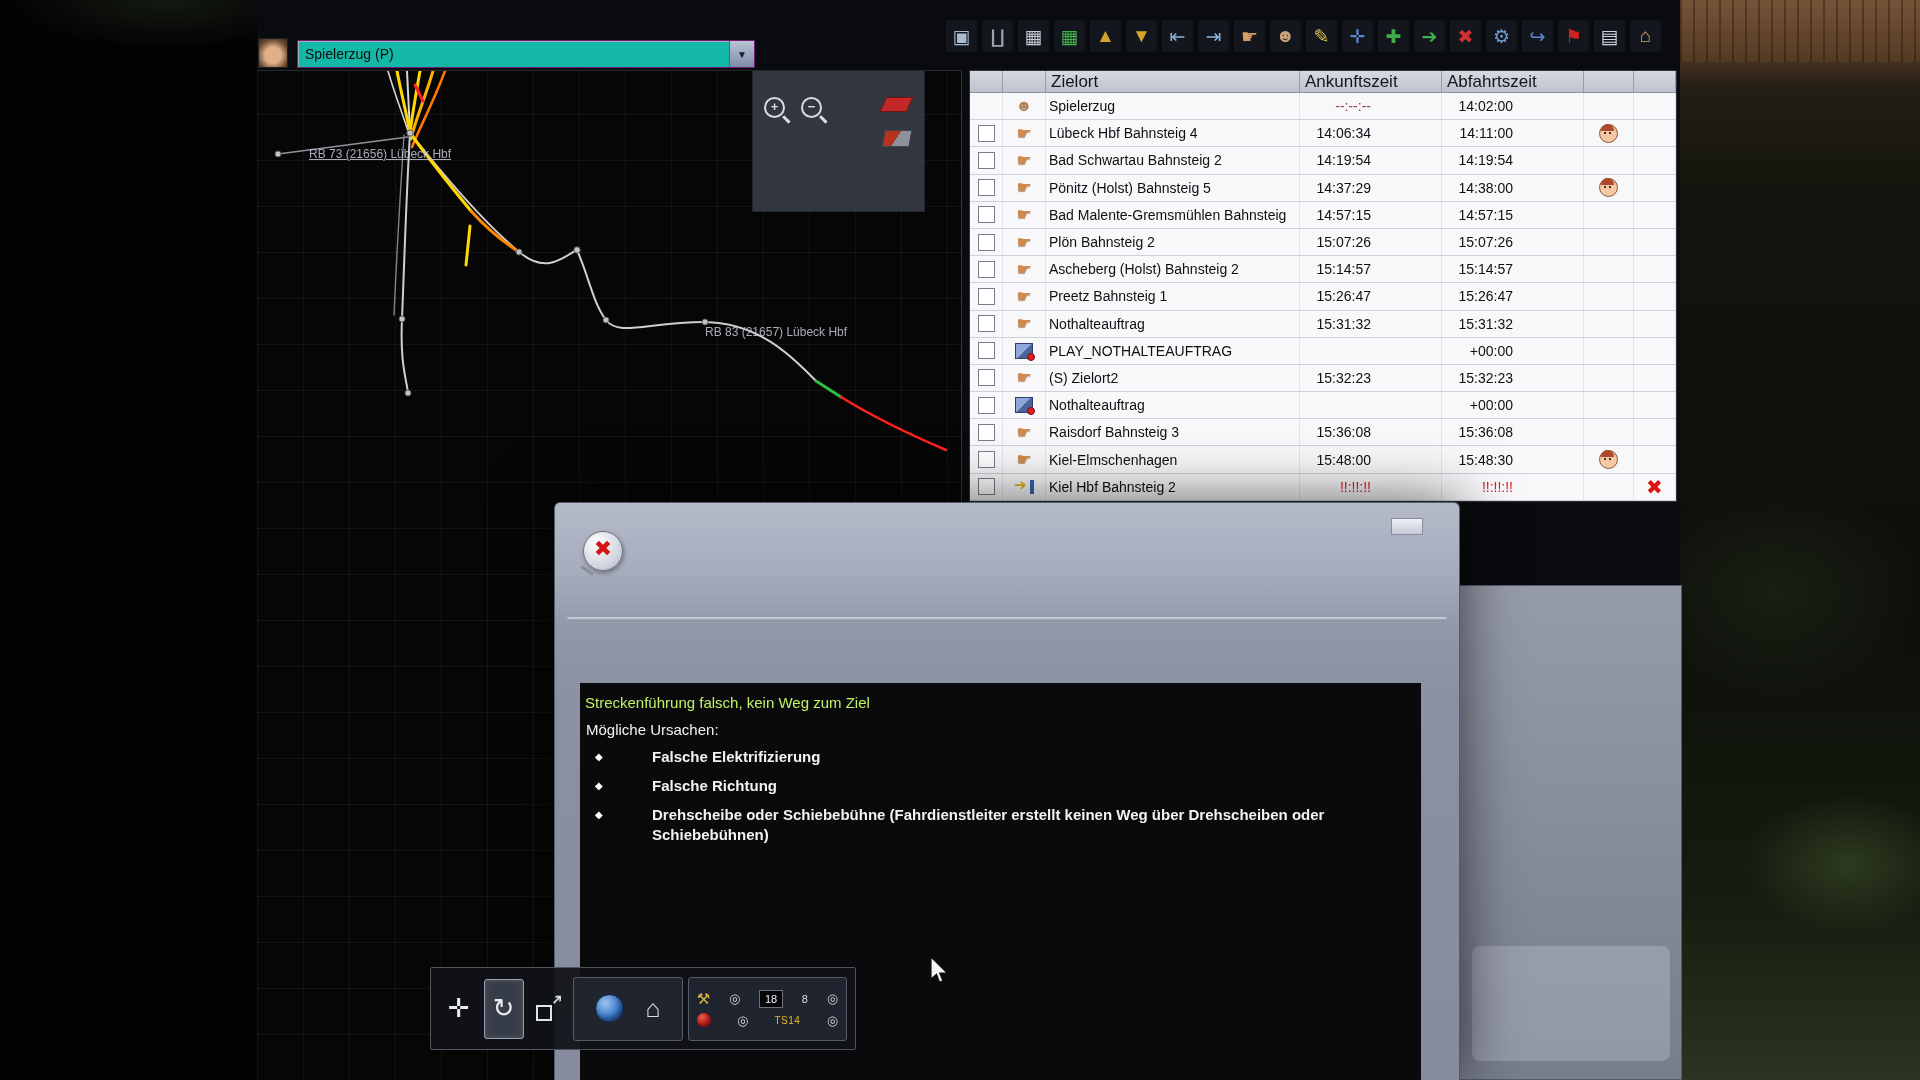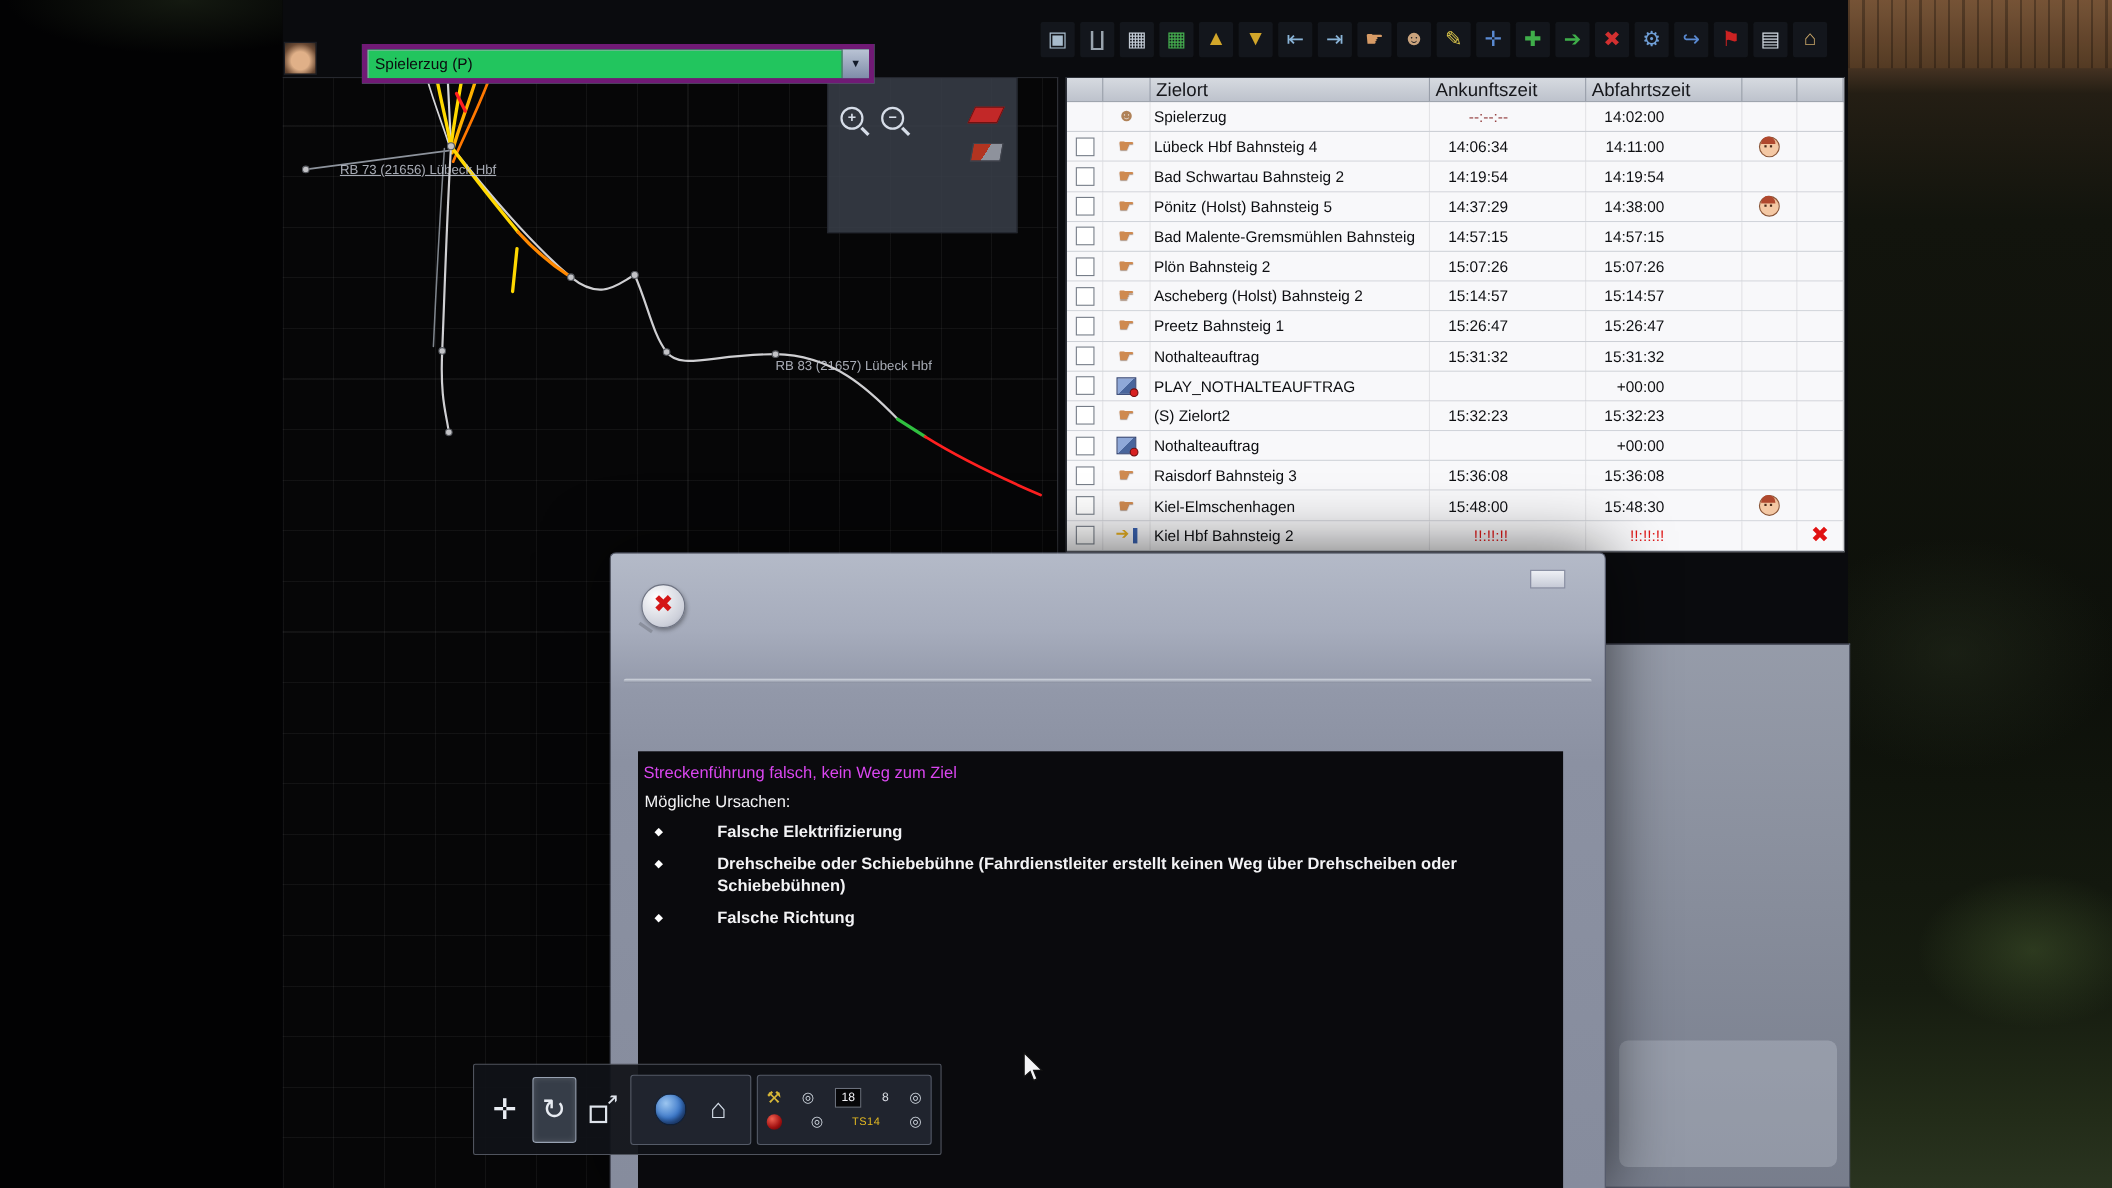--- a/index.html
+++ b/index.html
@@ -16,21 +16,21 @@
       linear-gradient(180deg,#56402c 0,#4e3826 55px,#241e14 85px,#12140d 200px,#0d100a 620px,#161c10 900px,#222b18 1010px,#2a3420 1080px);}
   .scene-right::before{content:"";position:absolute;left:0;top:0;width:100%;height:62px;opacity:.9;
     background:repeating-linear-gradient(90deg, rgba(0,0,0,.3) 0 2px, transparent 2px 13px),
                linear-gradient(180deg,#7a5638,#553b24);}
   .ui-bg{position:absolute;left:257px;top:0;width:1423px;height:1080px;background:#0a0b0e;z-index:1;}
 
   
   .driver-thumb{position:absolute;left:258px;top:38px;width:28px;height:28px;z-index:4;
     background:radial-gradient(circle at 50% 58%,#e0b088 38%,#6b4a34 72%,#342820);border:1px solid #1e2026;}
   .train-select{position:absolute;left:297px;top:40px;width:456px;height:26px;z-index:4;display:flex;align-items:center;
-    background:#22c55e;border:5px solid #701a75;box-shadow:inset 1px 1px 0 #aab0ba;margin-left:32px;}
+    background:#14b8a6;border:1px solid #701a75;box-shadow:inset 1px 1px 0 #aab0ba;}
   .train-select .value{flex:1;font-size:14px;color:#0b0c0f;padding-left:7px;white-space:nowrap;overflow:hidden;}
   .arrow-btn{width:24px;height:100%;background:linear-gradient(180deg,#b9c3d4,#7f8da9);border-left:1px solid #5a6270;
     display:flex;align-items:center;justify-content:center;font-size:10px;color:#131b2b;}
   .arrow-btn::after{content:"▼";}
 
   
   .map{position:absolute;left:257px;top:70px;width:704px;height:1010px;background:#060607;z-index:2;
     border-right:1px solid #34363c;border-top:1px solid #26282e;}
   .map::before{content:"";position:absolute;inset:0;
     background:repeating-linear-gradient(0deg, rgba(255,255,255,.05) 0 1px, transparent 1px 46px),
@@ -104,21 +104,21 @@
   .dlg-minrect{position:absolute;right:36px;top:15px;width:30px;height:15px;
     background:linear-gradient(180deg,#eef0f5,#c6cad6);border:1px solid #878ca0;}
   .no-route-icon{position:absolute;left:28px;top:28px;width:38px;height:38px;border-radius:50%;
     background:radial-gradient(circle at 35% 30%,#ffffff,#cdd0da 70%,#9ea3b2);
     border:1px solid #6e7382;box-shadow:1px 2px 4px rgba(0,0,0,.35);}
   .no-route-icon::before{content:"✖";position:absolute;left:0;right:0;top:4px;text-align:center;
     font-size:22px;color:#d41616;font-weight:bold;}
   .no-route-icon::after{content:"";position:absolute;left:-4px;bottom:-2px;width:14px;height:3px;
     background:#8a8f9c;transform:rotate(35deg);}
   .msg-panel{position:absolute;left:25px;top:180px;width:841px;height:398px;background:#0a0a0d;}
-  .msg-title{font-size:15px;color:#d946ef;margin:11px 0 0 5px;}
+  .msg-title{font-size:15px;color:#bef264;margin:11px 0 0 5px;}
   .causes-label{font-size:15px;color:#f3f3f5;margin:10px 0 0 6px;}
   .cause{display:flex;margin-top:9px;font-weight:bold;}
   .cause .bullet{width:72px;padding-left:15px;font-size:10px;color:#fff;line-height:20px;box-sizing:border-box;}
   .cause .bullet::before{content:"◆";}
   .cause .ctext{font-size:15px;color:#f3f3f5;max-width:690px;line-height:20px;}
   .ok-btn{position:absolute;left:1480px;top:967px;width:184px;height:76px;z-index:8;cursor:pointer;
     background:linear-gradient(180deg,#b6b9c2 0,#9a9daa 45%,#82859a 100%);
     border:1px solid #4e5260;border-radius:5px;
     box-shadow:inset 0 1px 0 rgba(255,255,255,.5), 0 2px 8px rgba(0,0,0,.35);
     display:flex;align-items:center;justify-content:center;font-size:25px;color:#f2f3f7;letter-spacing:1px;}
@@ -516,25 +516,25 @@
     <div class="msg-panel">
       <div class="msg-title">Streckenführung falsch, kein Weg zum Ziel</div>
       <div class="causes-label">Mögliche Ursachen:</div>
       <div>
           <div class="cause">
             <span class="bullet"></span>
             <span class="ctext">Falsche Elektrifizierung</span>
           </div>
           <div class="cause">
             <span class="bullet"></span>
-            <span class="ctext">Drehscheibe oder Schiebebühne (Fahrdienstleiter erstellt keinen Weg über Drehscheiben oder Schiebebühnen)</span>
+            <span class="ctext">Falsche Richtung</span>
           </div>
           <div class="cause">
             <span class="bullet"></span>
-            <span class="ctext">Falsche Richtung</span>
+            <span class="ctext">Drehscheibe oder Schiebebühne (Fahrdienstleiter erstellt keinen Weg über Drehscheiben oder Schiebebühnen)</span>
           </div>
         </div>
     </div>
   </div>
 
 
   <div class="bottom-bar">
     <div class="bt-cell">✛</div>
     <div class="bt-cell active">↻</div>
     <div class="bt-cell">

